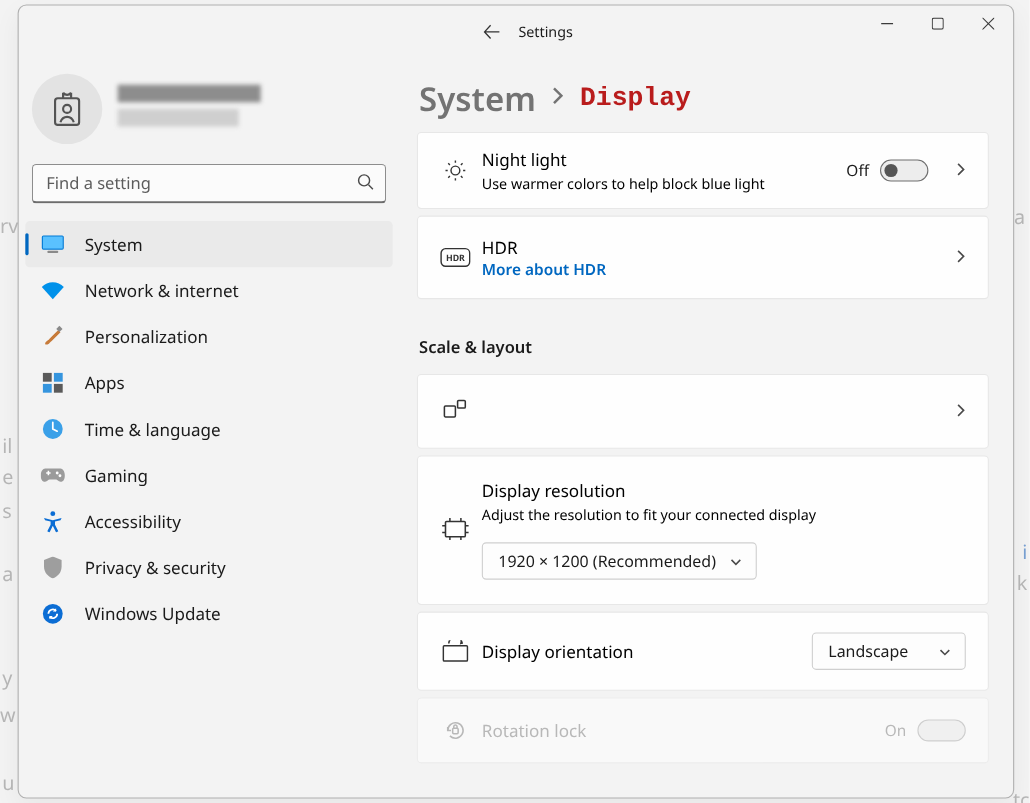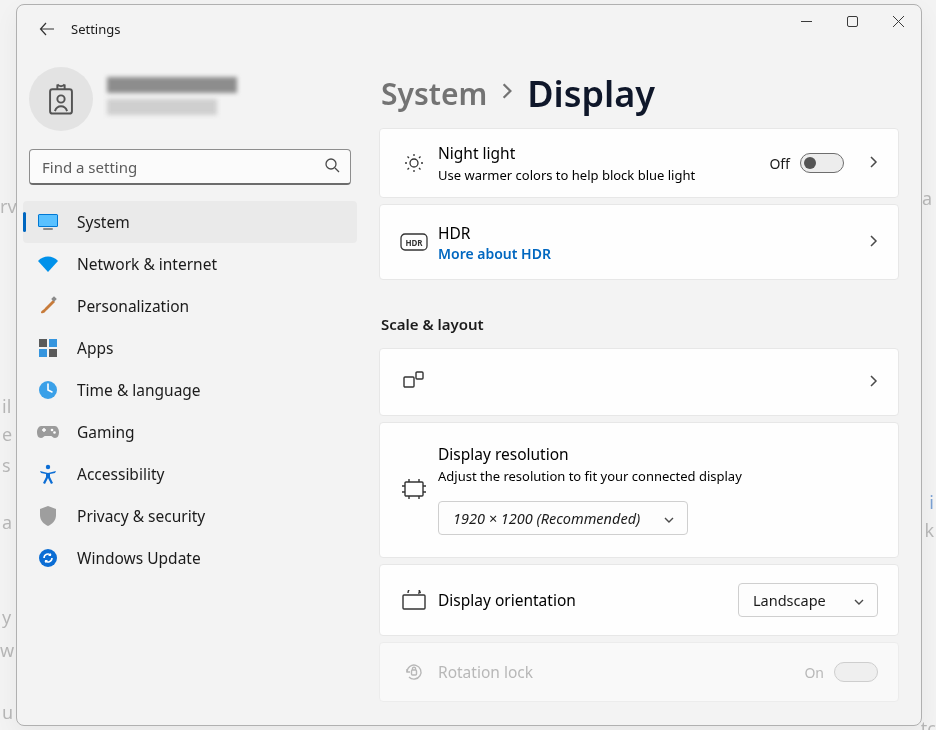--- a/index.html
+++ b/index.html
@@ -22,20 +22,21 @@
     box-shadow: 0 8px 24px rgba(0,0,0,0.05);
   }
 
   
   .titlebar {
     height: 48px;
     display: flex;
     align-items: center;
     padding-left: 12px;
     position: relative;
+    justify-content: center;
   }
   .back-btn {
     width: 36px; height: 36px; display:flex; align-items:center; justify-content:center;
     border-radius:4px; color:#333;
   }
   .title-text { font-size: 13px; color:#1b1b1b; margin-left: 6px; }
   .win-controls { position:absolute; right:0; top:0; display:flex; }
   .win-btn { width:46px; height:32px; display:flex; align-items:center; justify-content:center; color:#3a3a3a; }
   .win-btn svg { display:block; }
 
@@ -106,21 +107,21 @@
     flex:1; overflow-y:auto; padding: 16px 22px 0 16px;
     position:relative;
   }
   .breadcrumb {
     display:flex; align-items:center; gap:14px;
     margin-bottom: 14px;
     margin-left: 2px;
   }
   .breadcrumb .bc-link { font-size:30px; font-weight:600; color:#737373; }
   .breadcrumb .bc-sep { color:#737373; }
-  .breadcrumb .bc-current { font-size:36px; font-weight:600; color:#0f172a; }
+  .breadcrumb .bc-current { font-size:24px; font-weight:600; color:#b91c1c;font-family:Liberation Mono, monospace; }
 
   .card {
     background:#fefefe;
     border:1px solid #e7e7e7;
     border-radius:4px;
     margin-bottom:6px;
     position:relative;
   }
   .card.row {
     min-height:70px;
@@ -464,21 +465,21 @@
       <div class="card big">
         <div class="lead-icon">
           <svg width="26" height="20" viewBox="0 0 26 20" fill="none" stroke="#333" stroke-width="1.4">
               <rect x="4" y="3" width="18" height="14" rx="1"></rect>
               <path d="M4 7h-3M4 13h-3M22 7h3M22 13h3M8 3v-3M18 3v-3M8 17v3M18 17v3"></path>
             </svg>
         </div>
         <div class="texts">
           <div class="t1">Display resolution</div>
           <div class="t2">Adjust the resolution to fit your connected display</div>
-          <div class="dropdown" style="min-width:250px;font-style:italic;">
+          <div class="dropdown" style="min-width:250px;">
             <span>1920 × 1200 (Recommended)</span>
             <span class="dd-chev">
               <svg width="12" height="8" viewBox="0 0 12 8" fill="none" stroke="currentColor" stroke-width="1.4">
                   <path d="M2 2l4 4 4-4"></path>
                 </svg>
             </span>
           </div>
         </div>
       </div>
 

